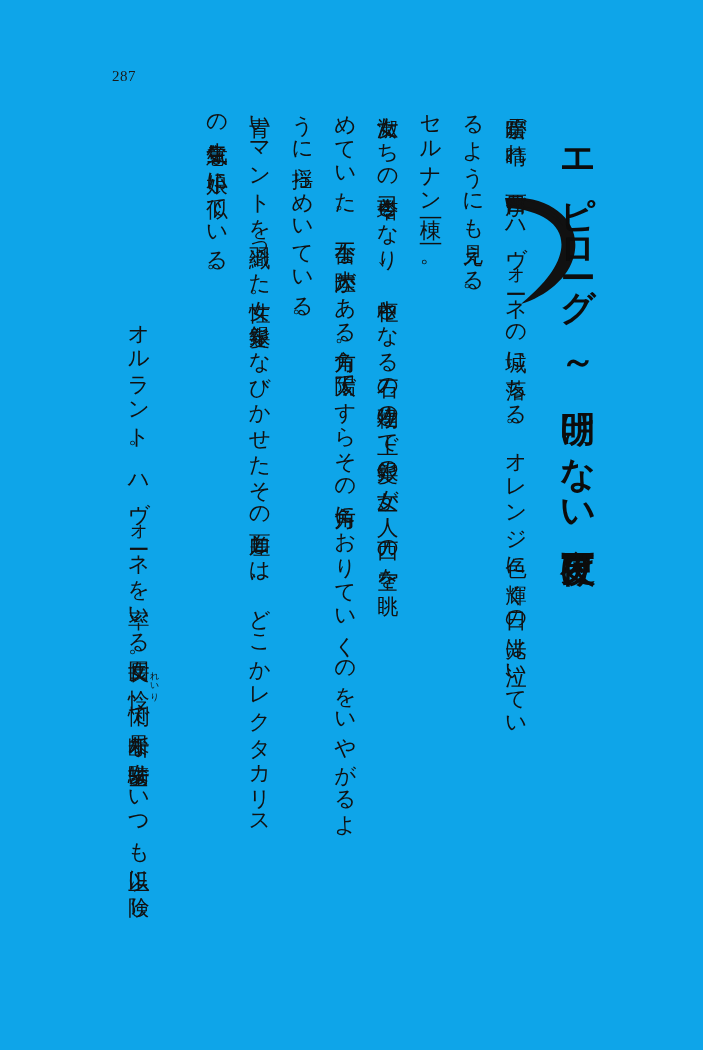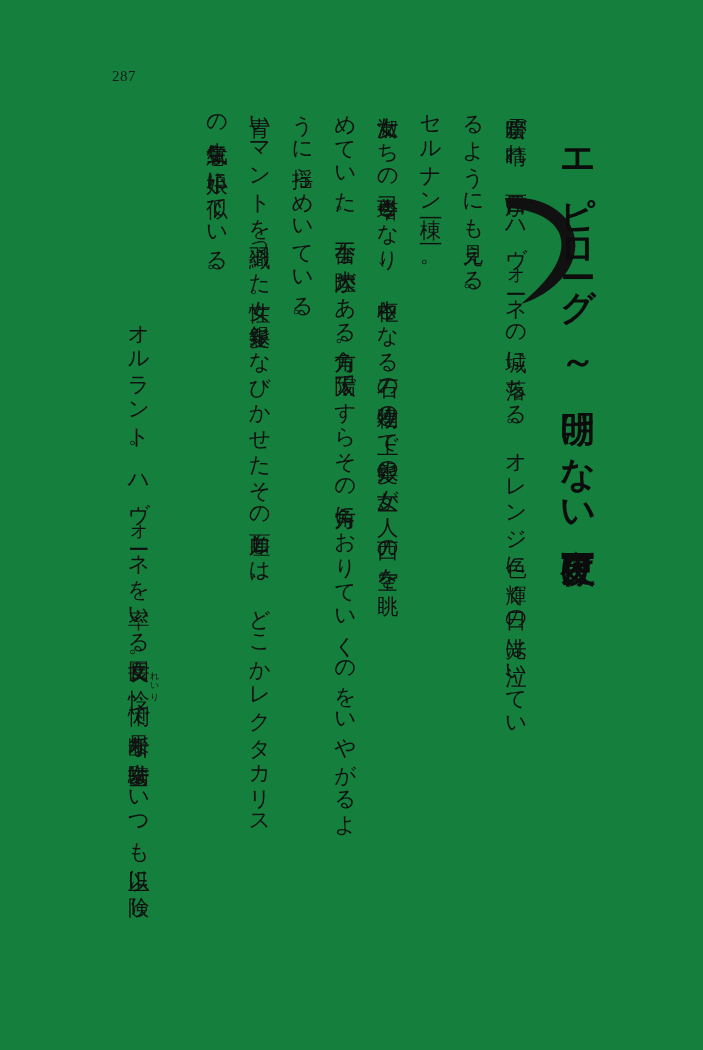--- a/index.html
+++ b/index.html
@@ -9,21 +9,21 @@
     background: #ffffff;
   }
   body {
     font-family: "DejaVu Serif", "Liberation Serif", serif;
     color: #111111;
   }
   .page {
     position: relative;
     width: 703px;
     height: 1050px;
-    background: #15803d;
+    background: #0ea5e9;
     overflow: hidden;
   }
 
   
   .page-number {
     position: absolute;
     top: 68px;
     left: 112px;
     font-family: "Liberation Serif", serif;
     font-size: 15px;

